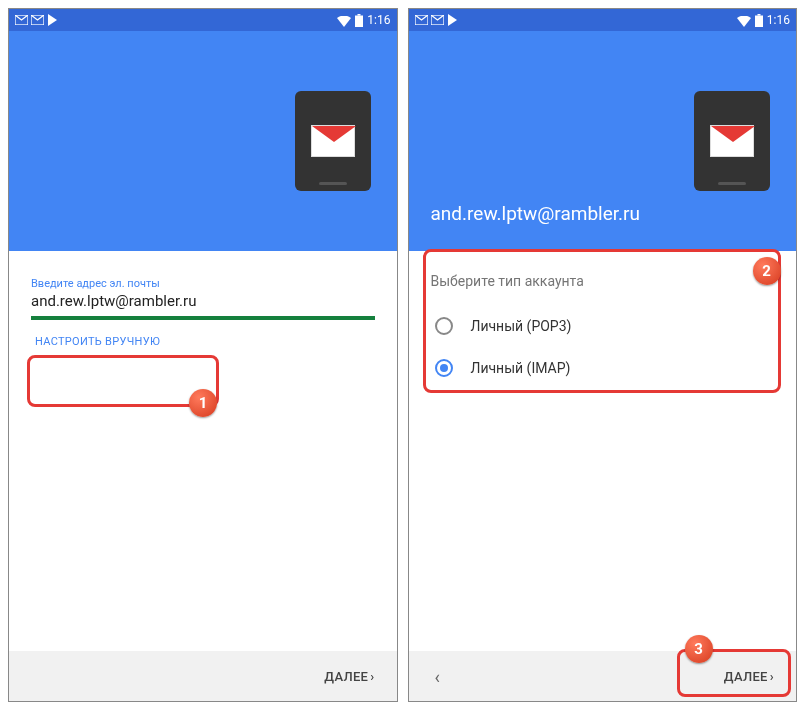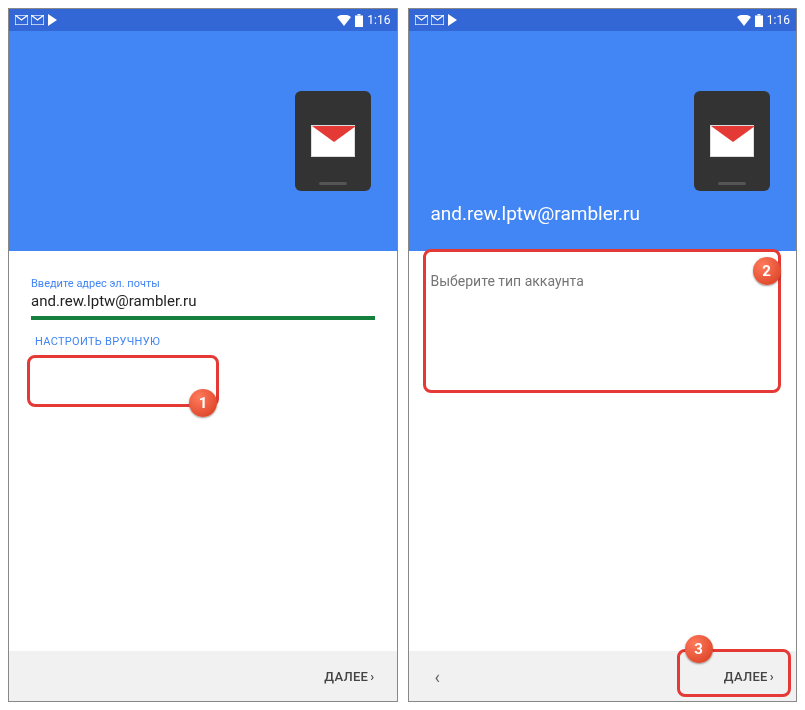--- a/index.html
+++ b/index.html
@@ -23,21 +23,21 @@
 .status-bar {
   height: 22px;
   background: #3367d6;
   color: #fff;
   display: flex;
   align-items: center;
   padding: 0 6px;
   font-size: 12px;
 }
 .status-left { display: flex; gap: 3px; }
-.status-right { margin-left: auto; display: flex; align-items: center; gap: 4px; }
+.status-right { margin-left: auto; display: flex; align-items: flex-end; gap: 4px; }
 .sb-icon { display: inline-flex; align-items: center; }
 .header {
   background: #4285f4;
   color: #fff;
   padding: 20px 22px 24px;
   position: relative;
   min-height: 220px;
   display: flex;
   flex-direction: column;
   justify-content: flex-end;
@@ -287,20 +287,28 @@
     </div>
   </div>
   <div class="header">
     <div class="header-img">
       <div class="envelope"></div>
     </div>
     <div class="header-title">and.rew.lptw@rambler.ru</div>
   </div>
   <div class="content">
     <div class="section-label">Выберите тип аккаунта</div>
+    <div class="radio-row">
+      <div class="radio"></div>
+      <div class="radio-label">Личный (POP3)</div>
+    </div>
+    <div class="radio-row">
+      <div class="radio checked"></div>
+      <div class="radio-label">Личный (IMAP)</div>
+    </div>
   </div>
   <div class="footer">
     <div class="back-btn">
       <span>‹</span>
     </div>
     <div class="next-btn">
       <span>ДАЛЕЕ</span>
       <span>›</span>
     </div>
   </div>

